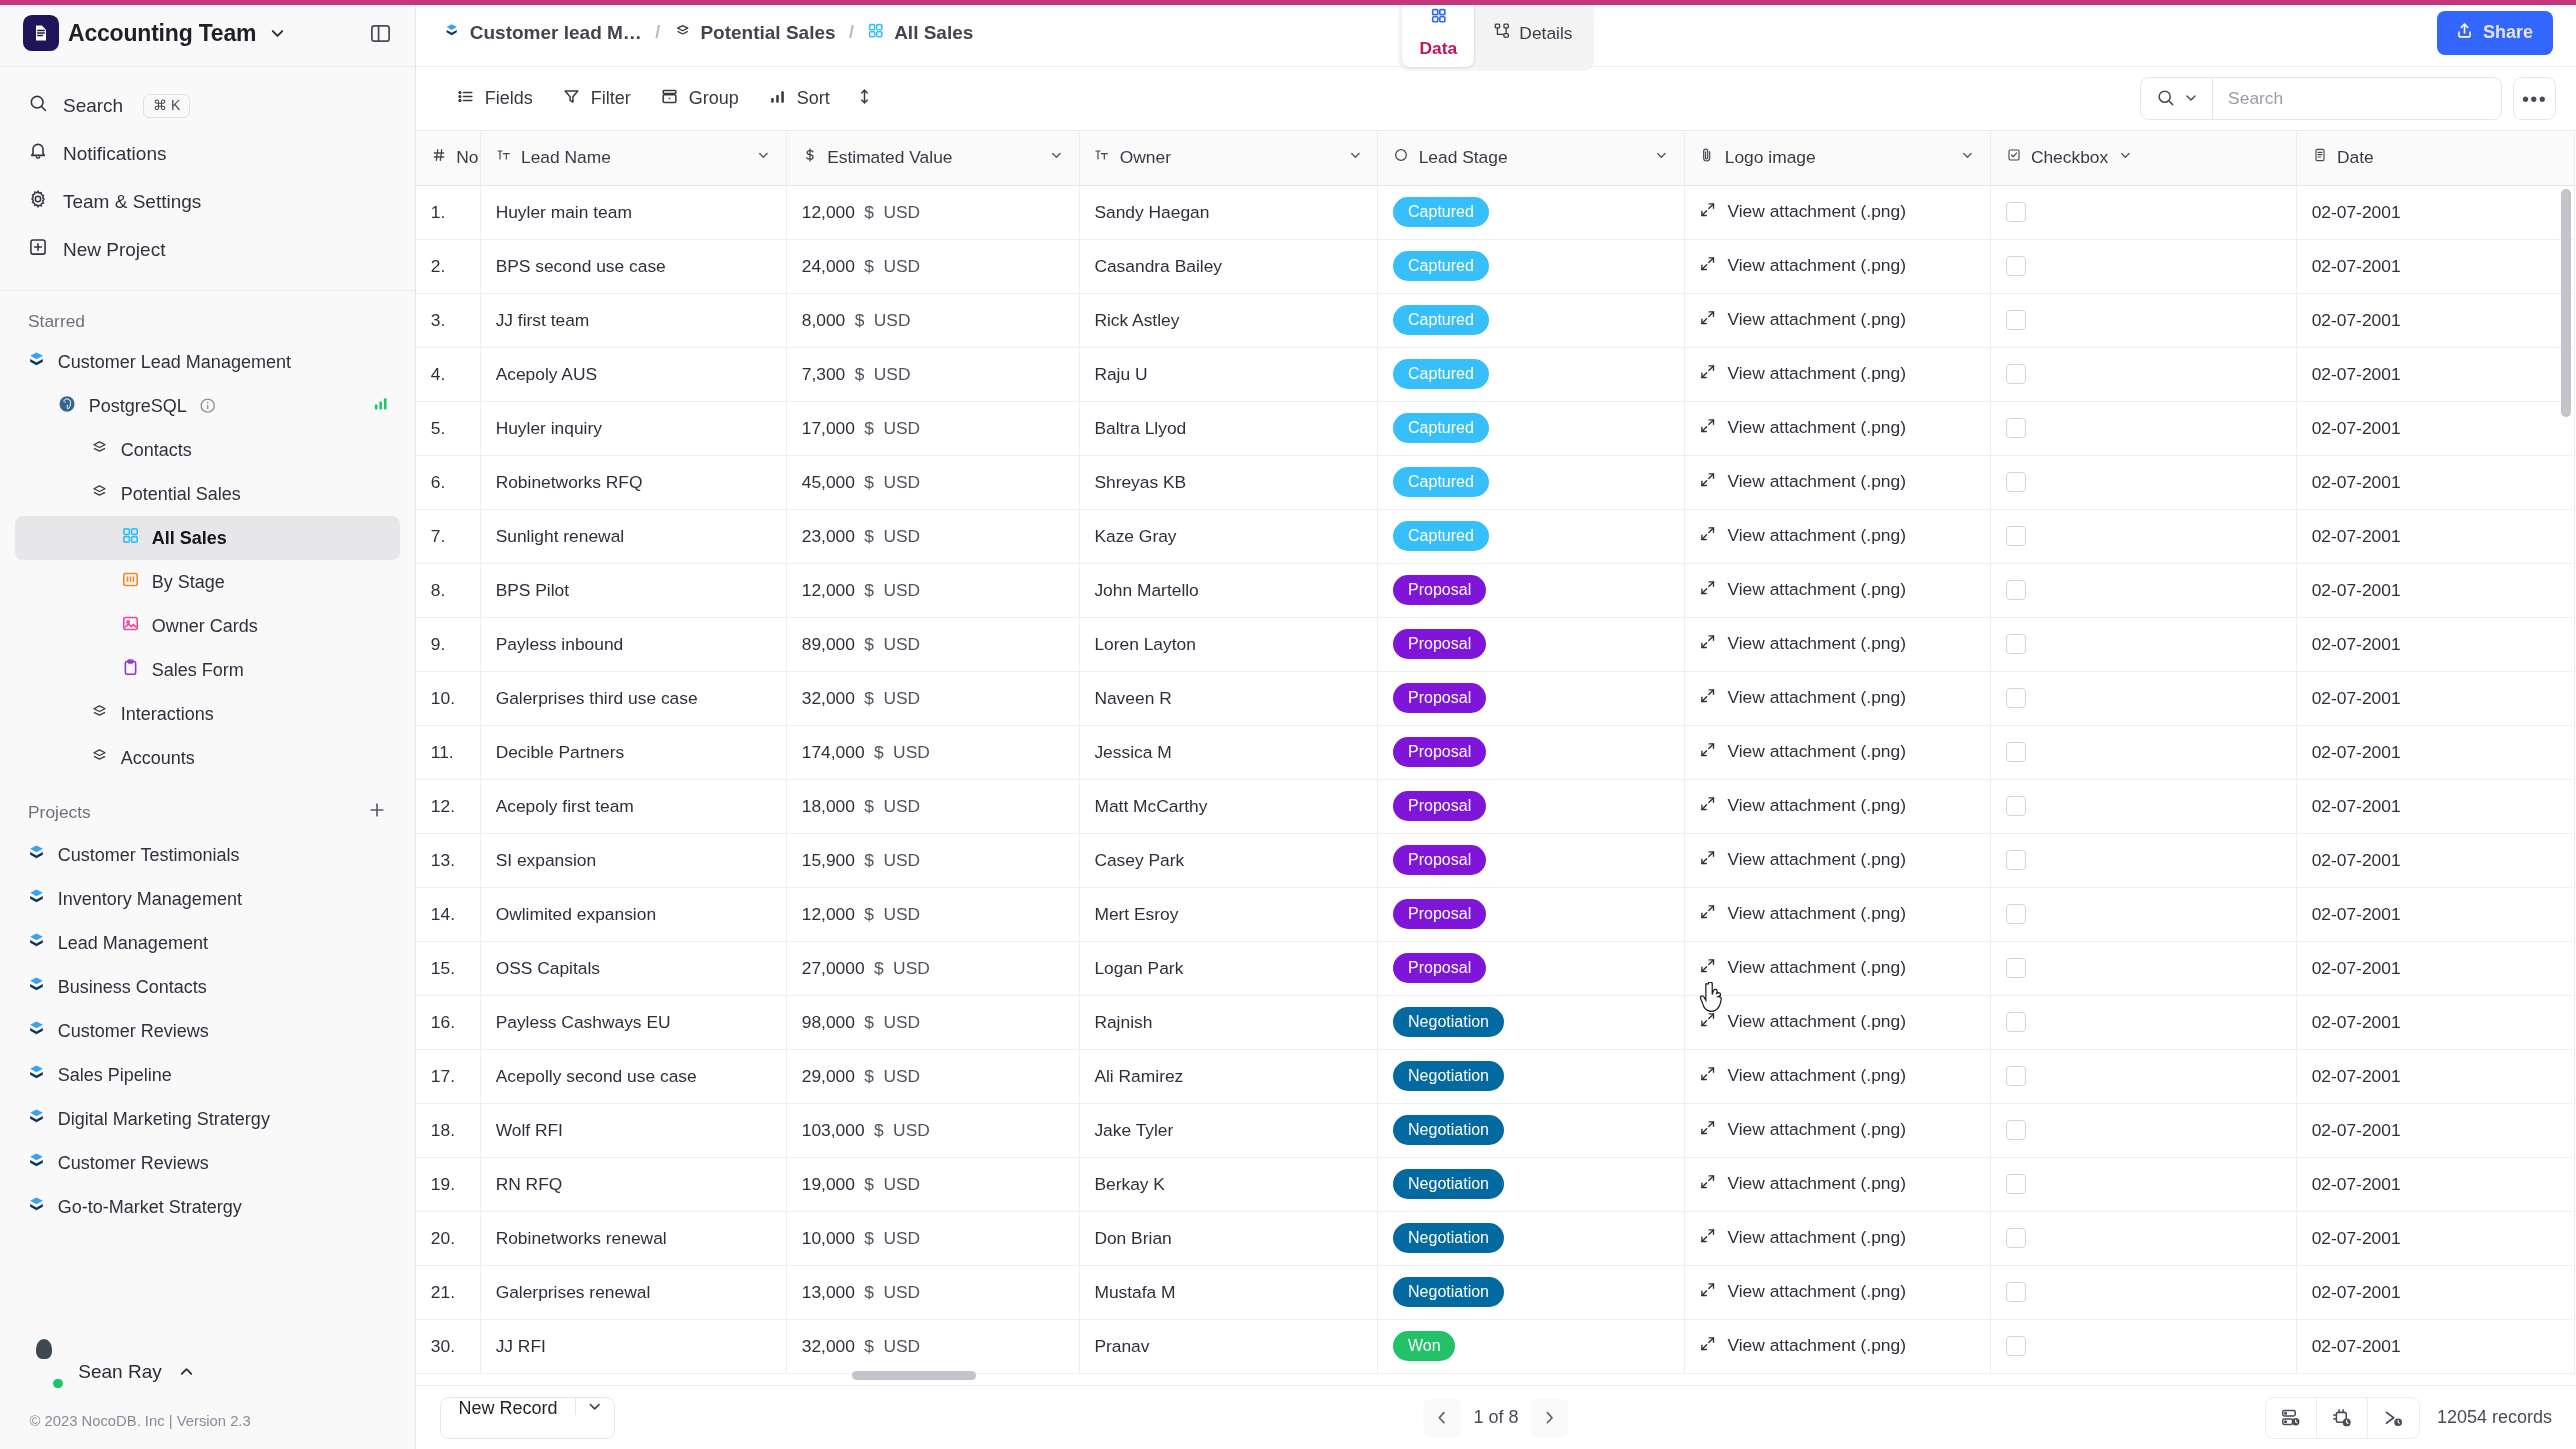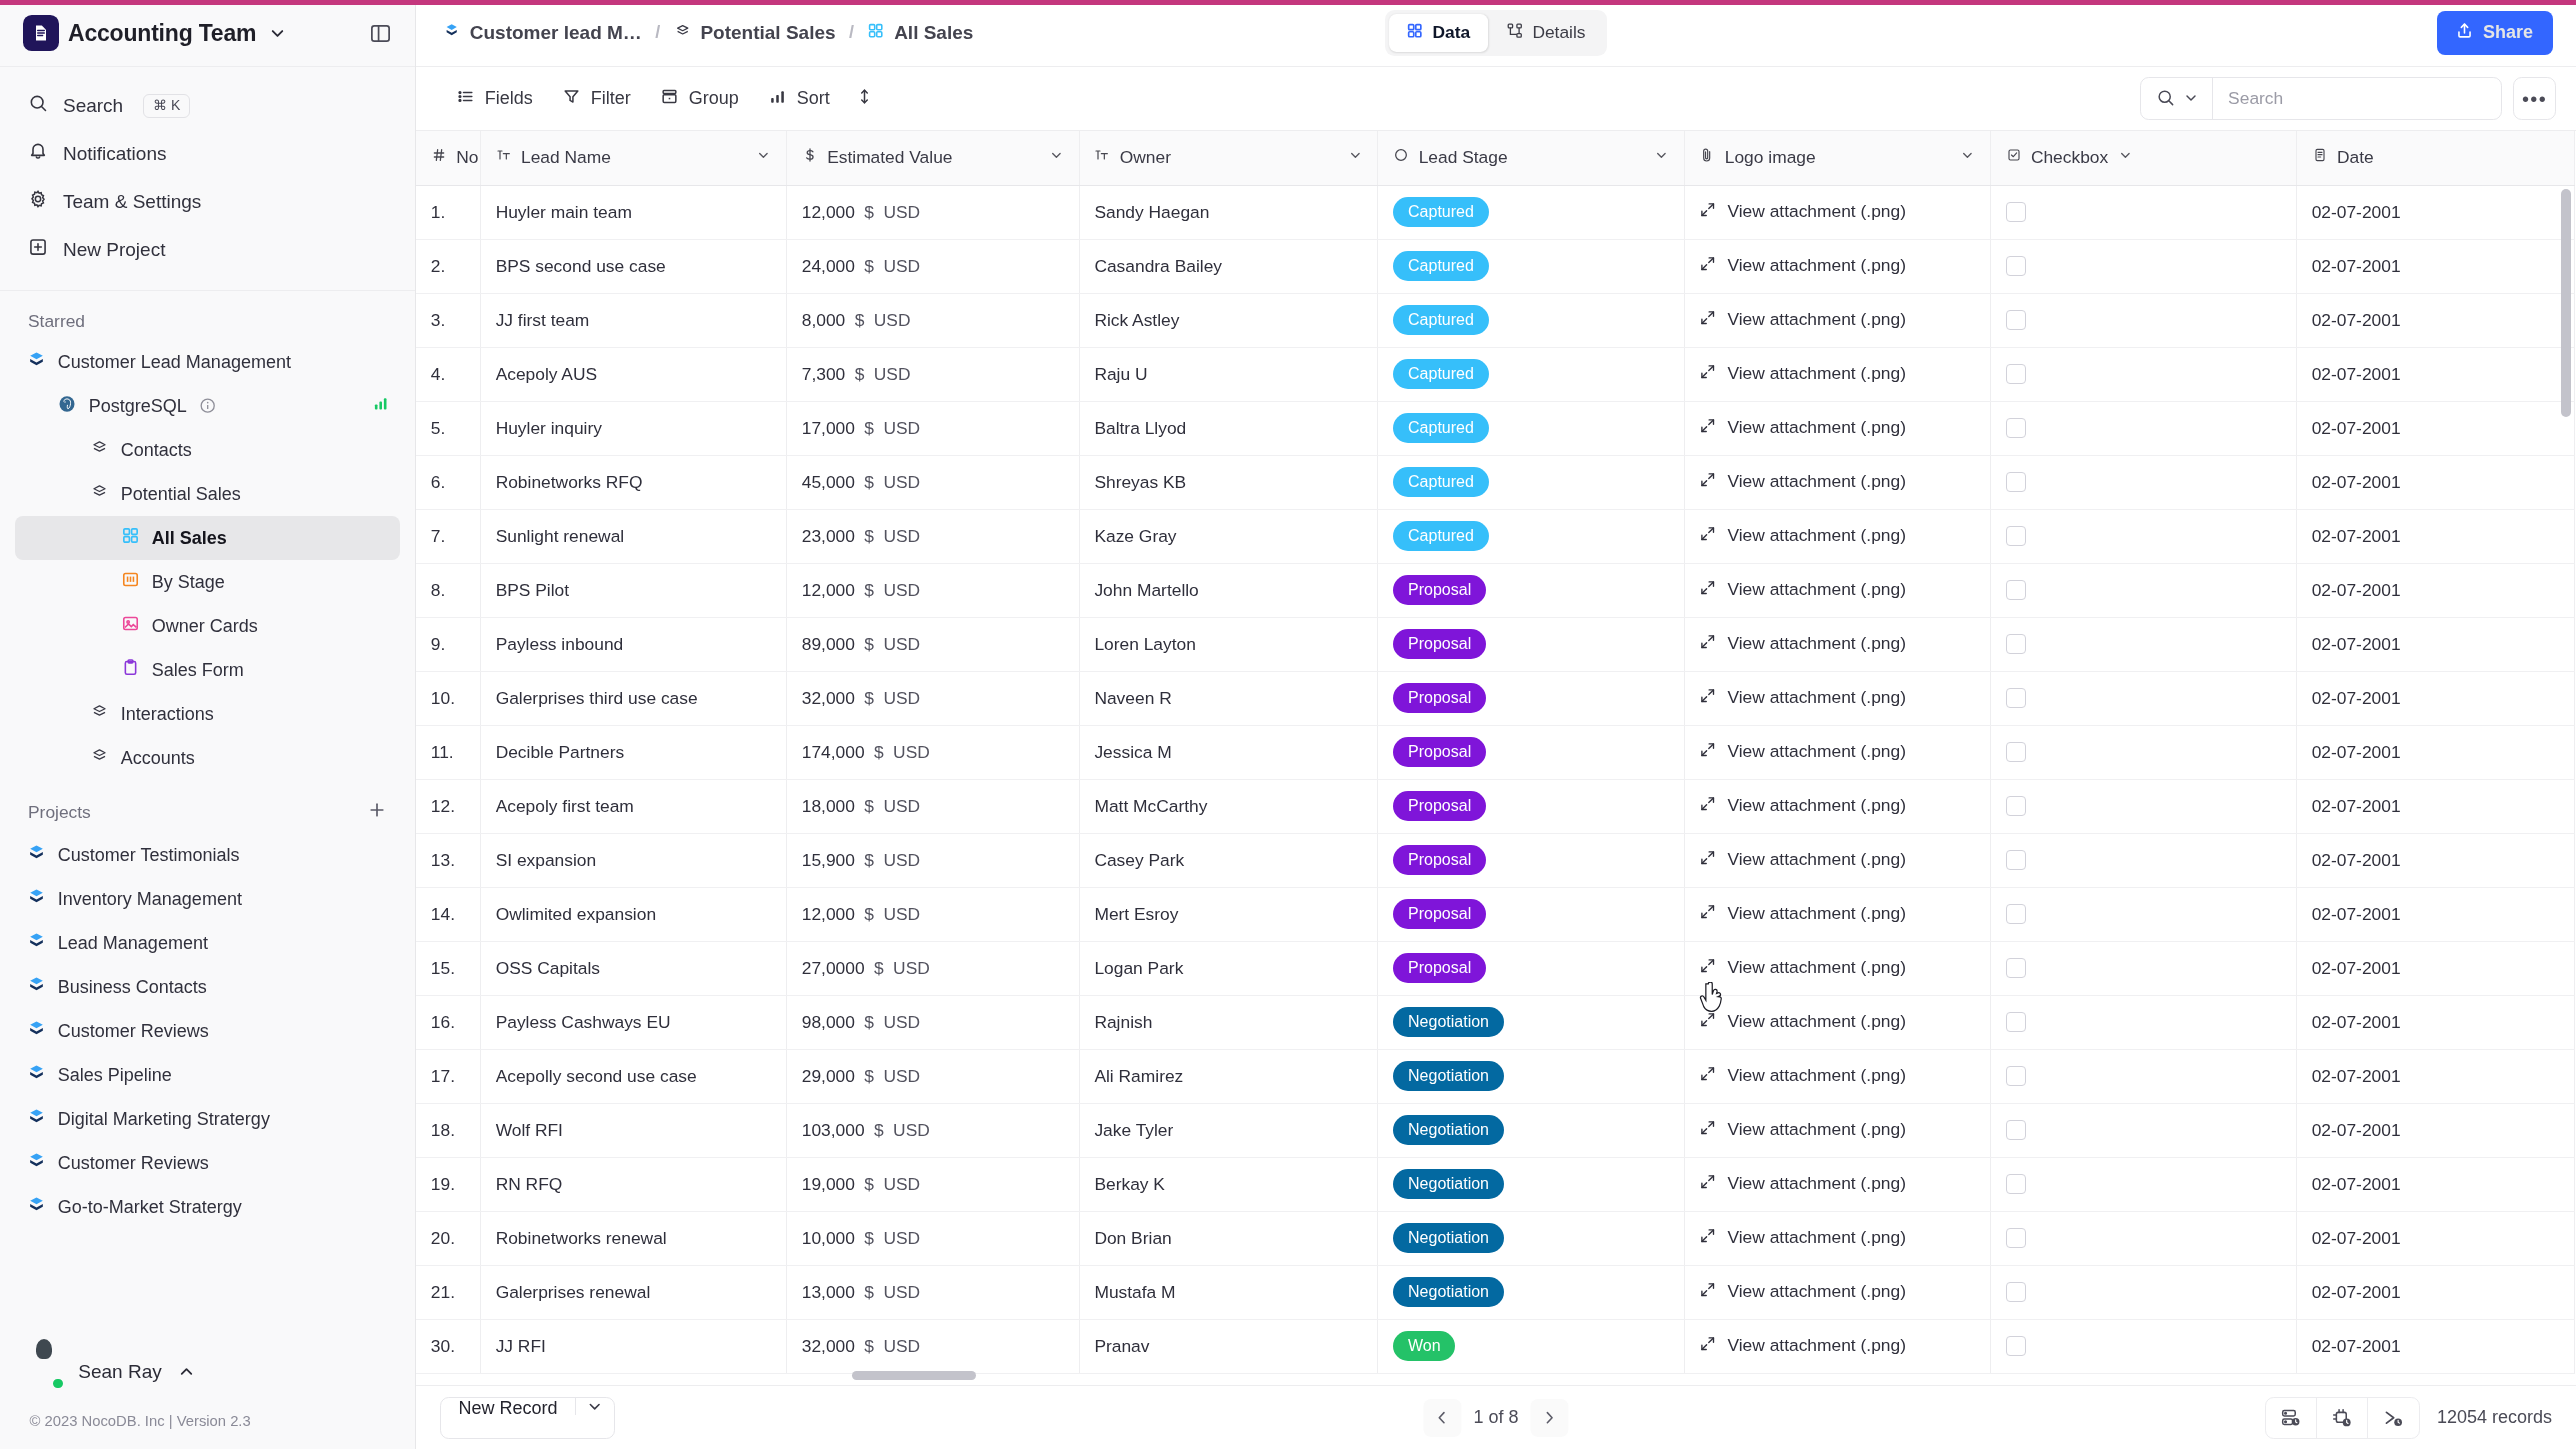--- a/index.html
+++ b/index.html
@@ -121,21 +121,21 @@
   .seg-wrap {
     position: absolute; left: 50%; transform: translateX(-50%);
     display: flex; align-items: center; background: #f4f4f5;
     border-radius: 9.4px; padding: 4px; gap: 1.3px;
   }
   .seg {
     display: flex; align-items: center; gap: 8.7px;
     font-size: 17.4px; color: #3c3c46; padding: 8px 17.4px; border-radius: 7.4px;
     white-space: nowrap;
   }
-  .seg.active { background: #ffffff; color: #0f172a; font-weight: 700; box-shadow: 0 0.7px 2px rgba(0,0,0,.10); }
+  .seg.active { background: #ffffff; color: #be185d; font-weight: 700; box-shadow: 0 0.7px 2px rgba(0,0,0,.10); flex-direction: column; }
   .share-btn {
     margin-left: auto; display: flex; align-items: center; gap: 9.4px;
     background: #3366ff; color: #e5e5e5; font-size: 18px; font-weight: 700;
     border-radius: 8px; padding: 10px 20px 10.7px 17.4px; white-space: nowrap;
   }
 
   .toolbar {
     height: 64px; display: flex; align-items: center; gap: 0;
     padding: 0 20px 0 25.5px; border-bottom: 1.3px solid #ededef;
   }

